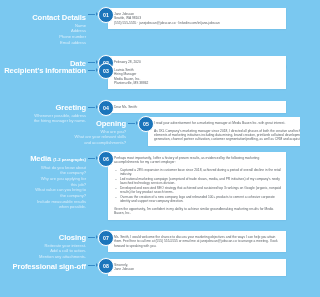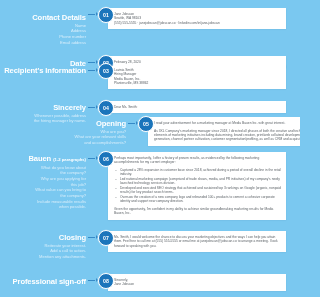--- a/index.html
+++ b/index.html
@@ -90,21 +90,21 @@
   }
   .card .nm { display:block; }
 
   #row1 { top:8px; }
   #row2 { top:56px;justify-content:center; }
   #row3 { top:64px; }
   #row4 { top:101px; }
   #row5 { top:117px;margin-left:40px; }
   #row6 { top:152px; }
   #row7 { top:231px; }
-  #row8 { top:274px; }
+  #row8 { top:259px; }
 
   #row1 .labelcol { padding-top:5px; }
   #row2 .labelcol { padding-top:3px; }
   #row3 .labelcol { padding-top:2px; }
   #row4 .labelcol { padding-top:2px; }
   #row5 .labelcol { padding-top:2px; }
   #row6 .labelcol { padding-top:2px; }
   #row7 .labelcol { padding-top:2px; }
   #row8 .labelcol { padding-top:3px; }
 </style>
@@ -169,21 +169,21 @@
             <span class="nm">Hiring Manager</span>
             <span class="nm">Media Bauen, Inc.</span>
             <span class="nm">Plantersville, MS 38862</span>
           </p>
       </div>
     </div>
   </div>
 
   <div class="row" id="row4">
     <div class="labelcol">
-      <div class="lbl-title">Sincerely</div>
+      <div class="lbl-title">Greeting</div>
       <div class="lbl-sub">Whenever possible, address</div>
       <div class="lbl-sub">the hiring manager by name.</div>
     </div>
     <div class="connector">
         <span class="dash"></span>
         <span class="arrow"></span>
       </div>
     <div class="badge">04</div>
     <div class="cardwrap">
       <div class="card">
@@ -207,21 +207,21 @@
     <div class="cardwrap">
       <div class="card">
         <p>I read your advertisement for a marketing manager at Media Bauen Inc. with great interest.</p>
         <p>As 3XL Company's marketing manager since 2018, I directed all phases of both the creative and technical elements of marketing initiatives including data mining, brand creation, print/web collateral development, lead generation, channel partner cultivation, customer segmentation/profiling, as well as CRM and acquisition strategies.</p>
       </div>
     </div>
   </div>
 
   <div class="row" id="row6">
     <div class="labelcol">
-      <div class="lbl-title"><span>Bauen</span> <span class="sub-inline">(1-2 paragraphs)</span></div>
+      <div class="lbl-title"><span>Media</span> <span class="sub-inline">(1-2 paragraphs)</span></div>
       <div class="lbl-sub">What do you know about</div>
       <div class="lbl-sub">the company?</div>
       <div class="lbl-sub">Why are you applying for</div>
       <div class="lbl-sub">this job?</div>
       <div class="lbl-sub">What value can you bring to</div>
       <div class="lbl-sub">the company?</div>
       <div class="lbl-sub">Include measurable results</div>
       <div class="lbl-sub">when possible.</div>
     </div>
     <div class="connector">

